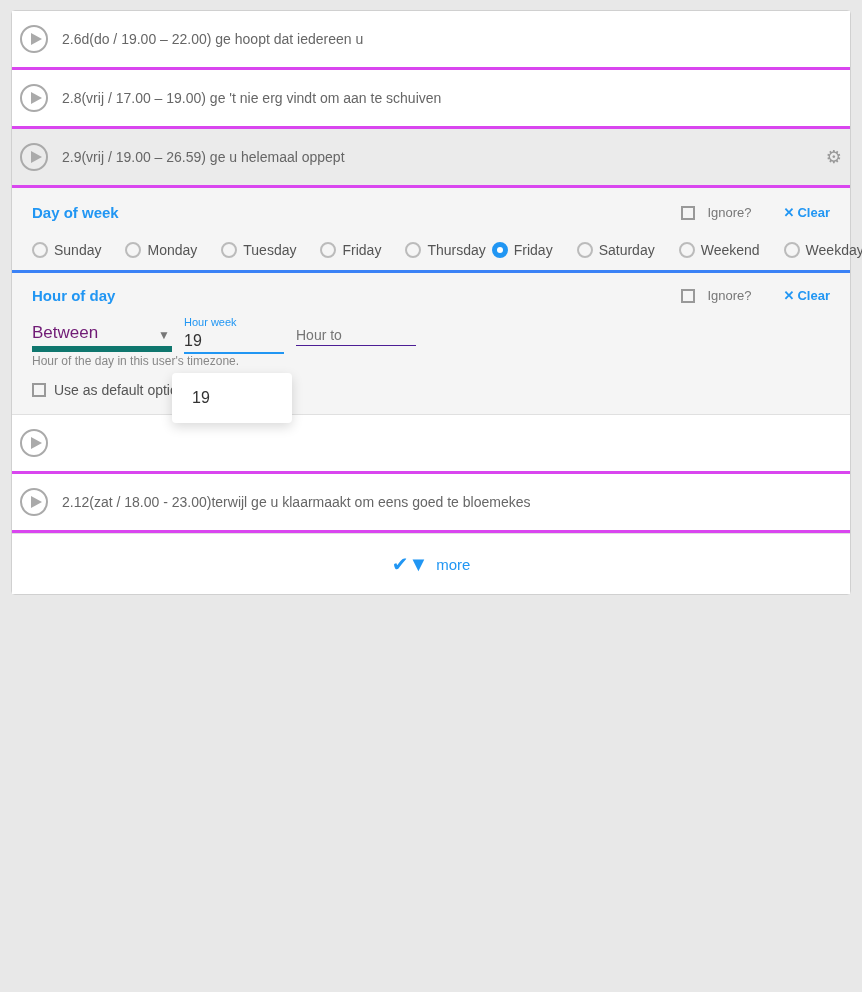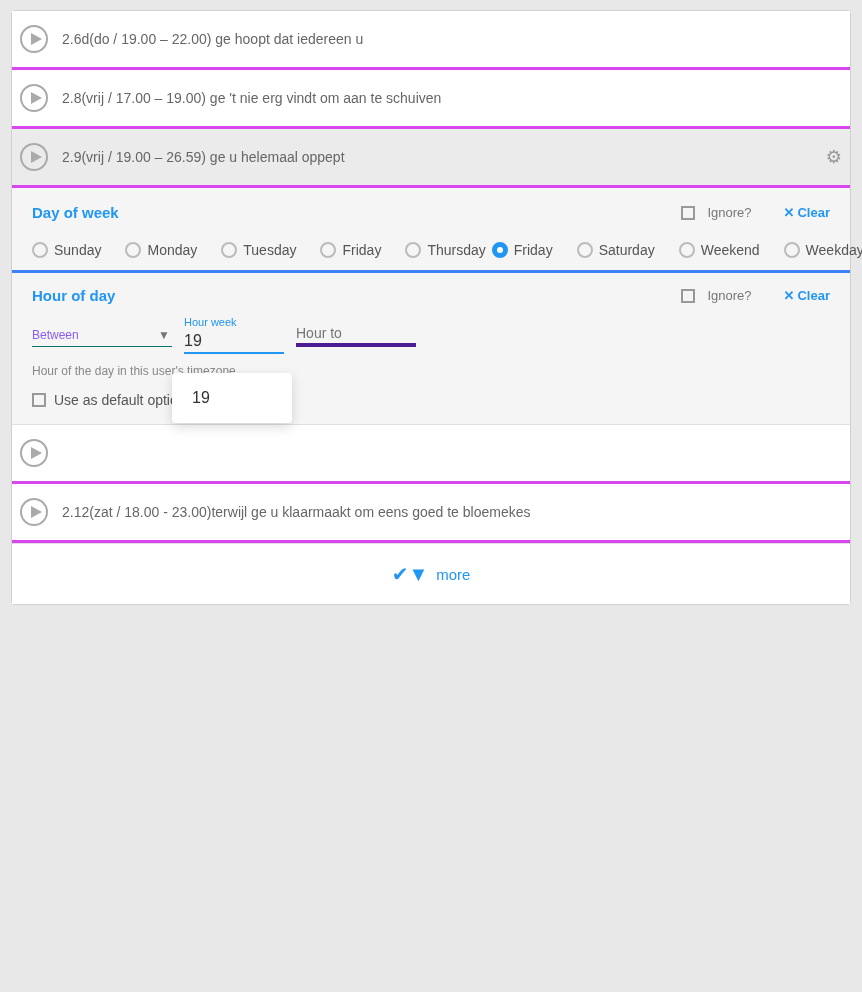--- a/index.html
+++ b/index.html
@@ -153,24 +153,24 @@
       gap: 12px;
       margin-top: 10px;
     }
     .between-select {
       position: relative;
       min-width: 140px;
     }
     .between-select select {
       appearance: none;
       border: none;
-      border-bottom: 1px solid #0f766e;
+      border-bottom: 6px solid #0f766e;
       background: transparent;
-      font-size: 12px;
-      color: #8b5cf6;
+      font-size: 17px;
+      color: #701a75;
       padding: 4px 20px 4px 0;
       width: 100%;
       cursor: pointer;
       outline: none;
     }
     .select-arrow {
       position: absolute;
       right: 2px;
       top: 50%;
       transform: translateY(-50%);
@@ -195,32 +195,32 @@
       color: #333;
       width: 100px;
       padding: 2px 0;
       outline: none;
     }
     .hour-to-field {
       position: relative;
     }
     .hour-to-input {
       border: none;
-      border-bottom: 4px solid #4c1d95;
+      border-bottom: 1px solid #4c1d95;
       background: transparent;
       font-size: 14px;
       color: #aaa;
       width: 120px;
       padding: 2px 0;
       outline: none;
     }
     .timezone-note {
       color: #888;
       font-size: 12px;
-      margin-top: 10px;
+      margin-top: 0;
     }
 
     
     .dropdown-popup {
       position: absolute;
       top: 100px;
       left: 160px;
       background: white;
       box-shadow: 0 4px 12px rgba(0,0,0,0.15);
       border-radius: 4px;

